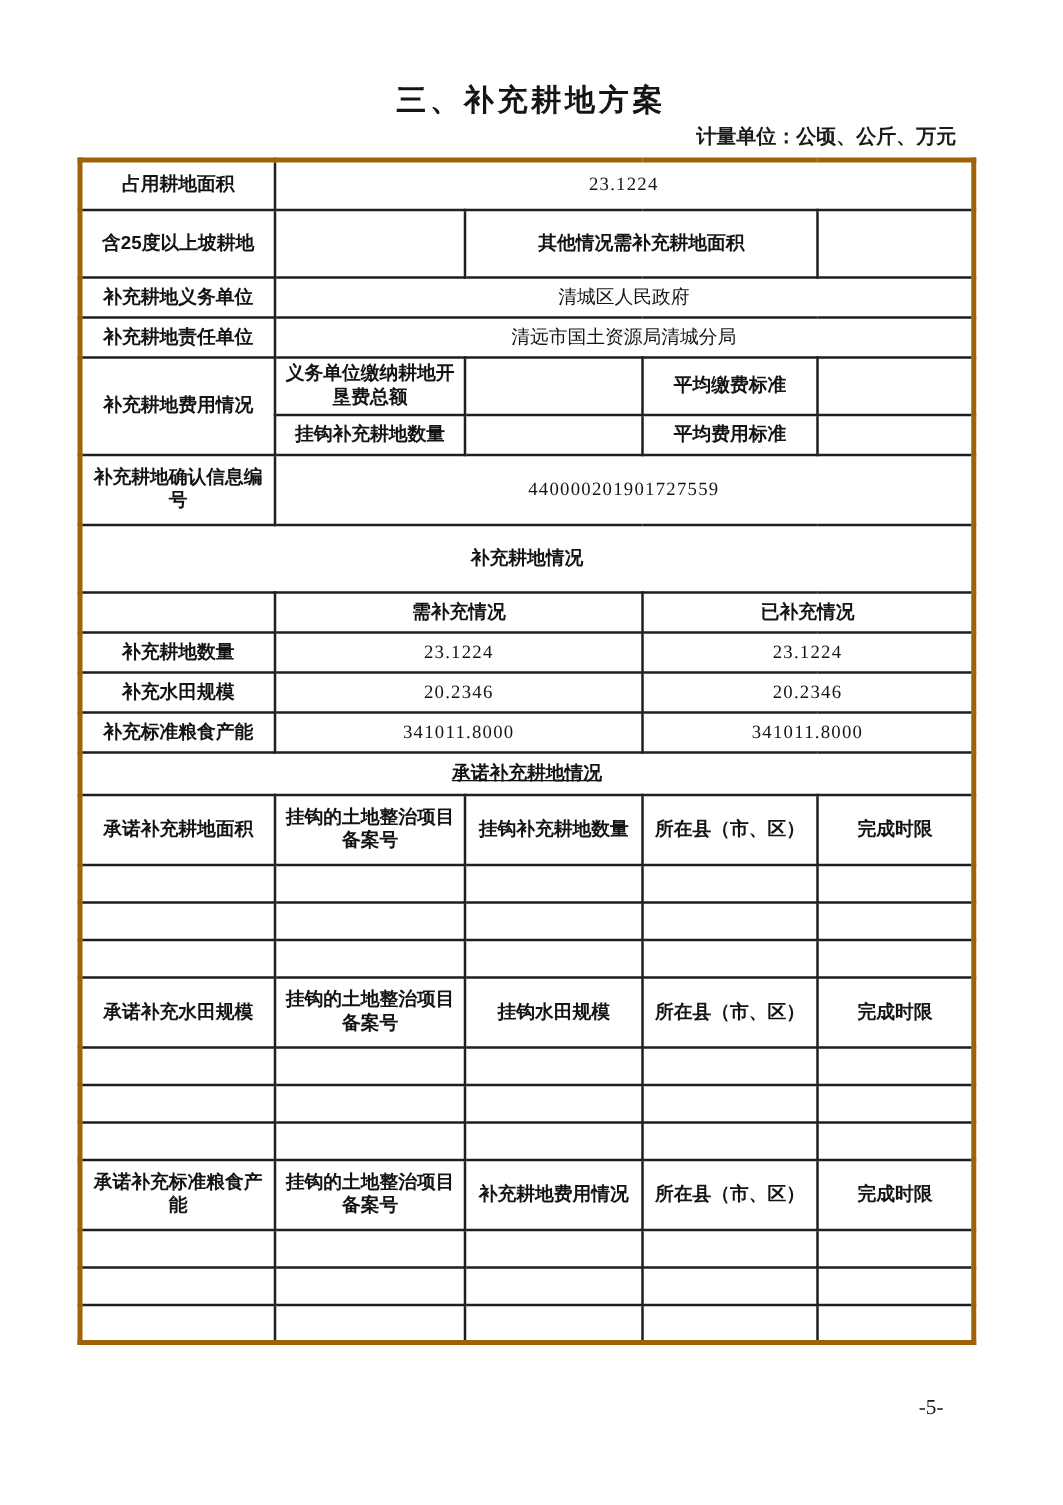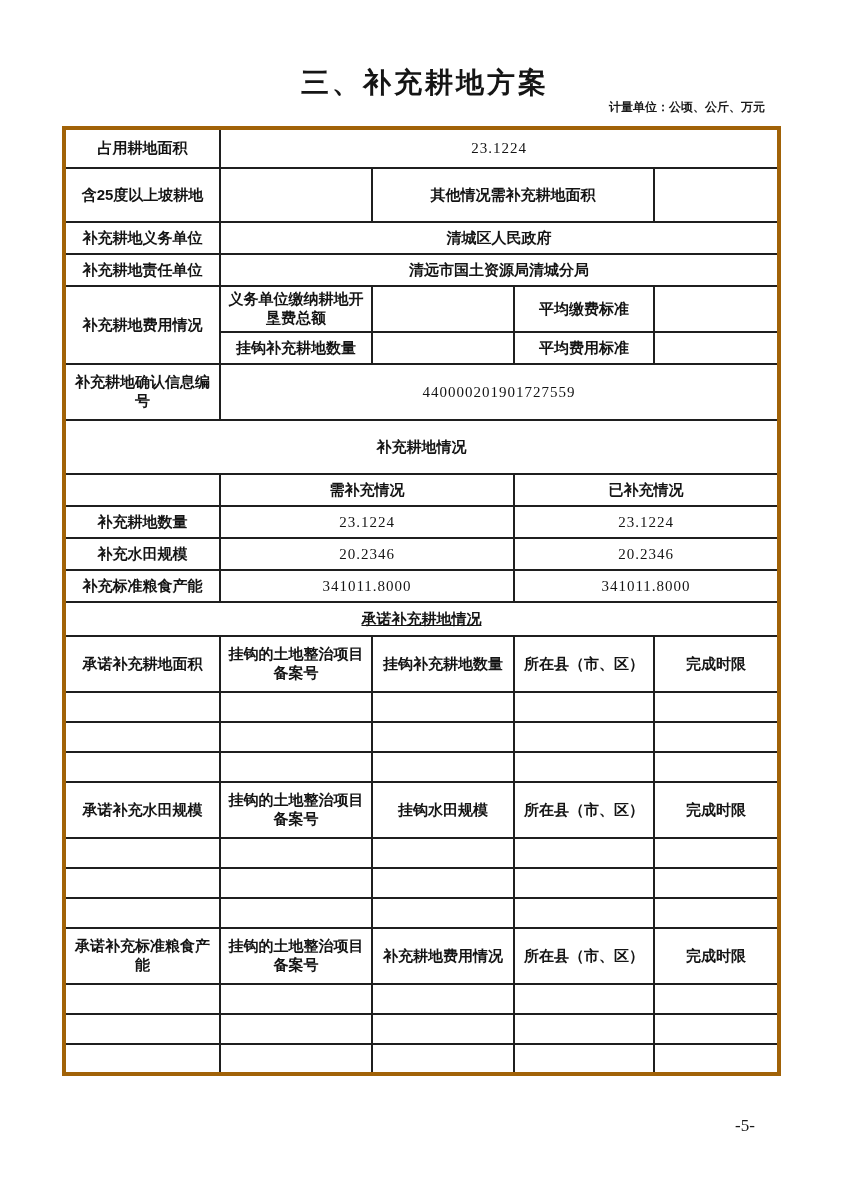--- a/index.html
+++ b/index.html
@@ -12,30 +12,30 @@
     font-family: "Liberation Sans", "DejaVu Sans", sans-serif;
     color: #111;
     overflow: hidden;
   }
   .doc-title {
     position: absolute;
     top: 64px;
     left: 0;
     width: 100%;
     text-align: center;
-    font-size: 28px;
+    font-size: 24px;
     font-weight: bold;
     letter-spacing: 3px;
     color: #151515;
   }
   .unit-note {
     position: absolute;
     top: 99px;
     right: 85px;
-    font-size: 12px;
+    font-size: 16px;
     font-weight: bold;
     color: #1a1a1a;
   }
   table.form {
     position: absolute;
     top: 126px;
     left: 62px;
     width: 715px;
     border-collapse: collapse;
     table-layout: fixed;
@@ -47,21 +47,21 @@
     vertical-align: middle;
     padding: 2px 4px;
     font-size: 15px;
     line-height: 1.25;
     color: #141414;
     overflow: hidden;
   }
   td.lbl { font-weight: bold; }
   td.txt-left {
     text-align: left;
-    font-weight: bold;
+    font-weight: normal;
     padding-left: 7px;
     margin-top: 48px;
   }
   td.num {
     font-family: "Liberation Serif", "DejaVu Serif", serif;
     font-size: 16px;
     letter-spacing: 1px;
     font-weight: normal;
     margin-left: 39px;
   }

